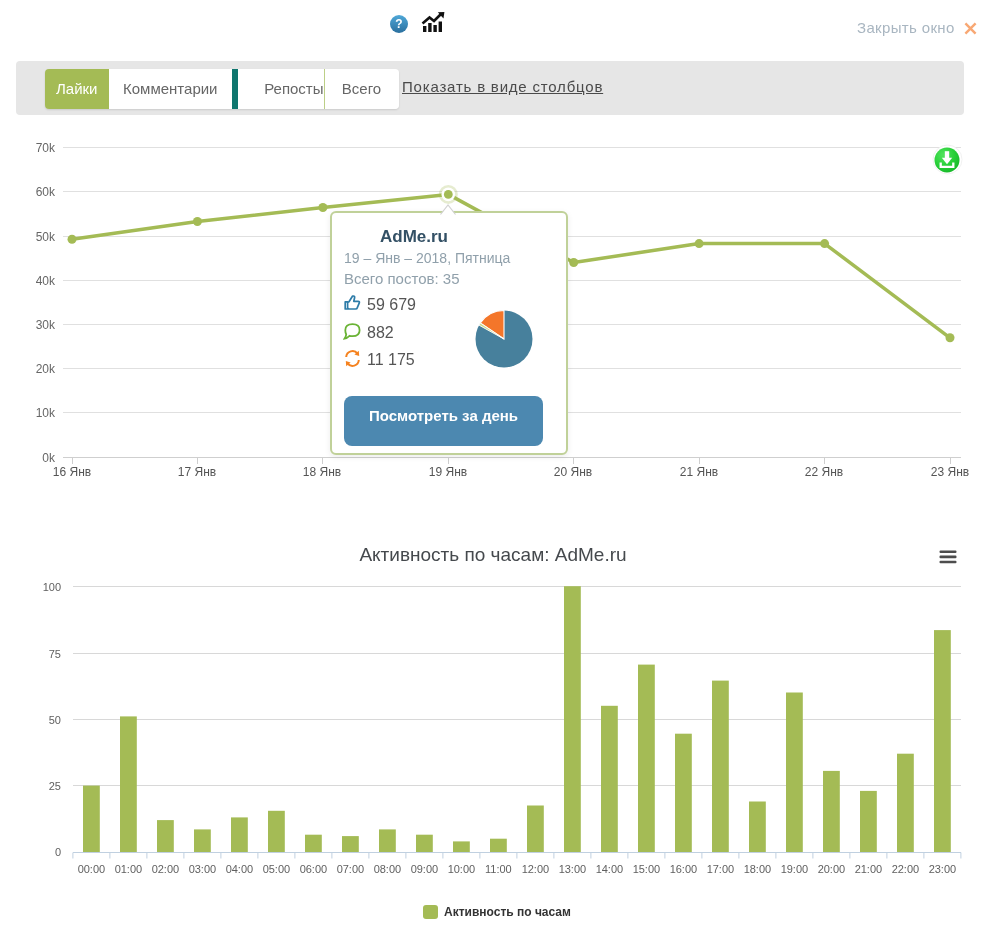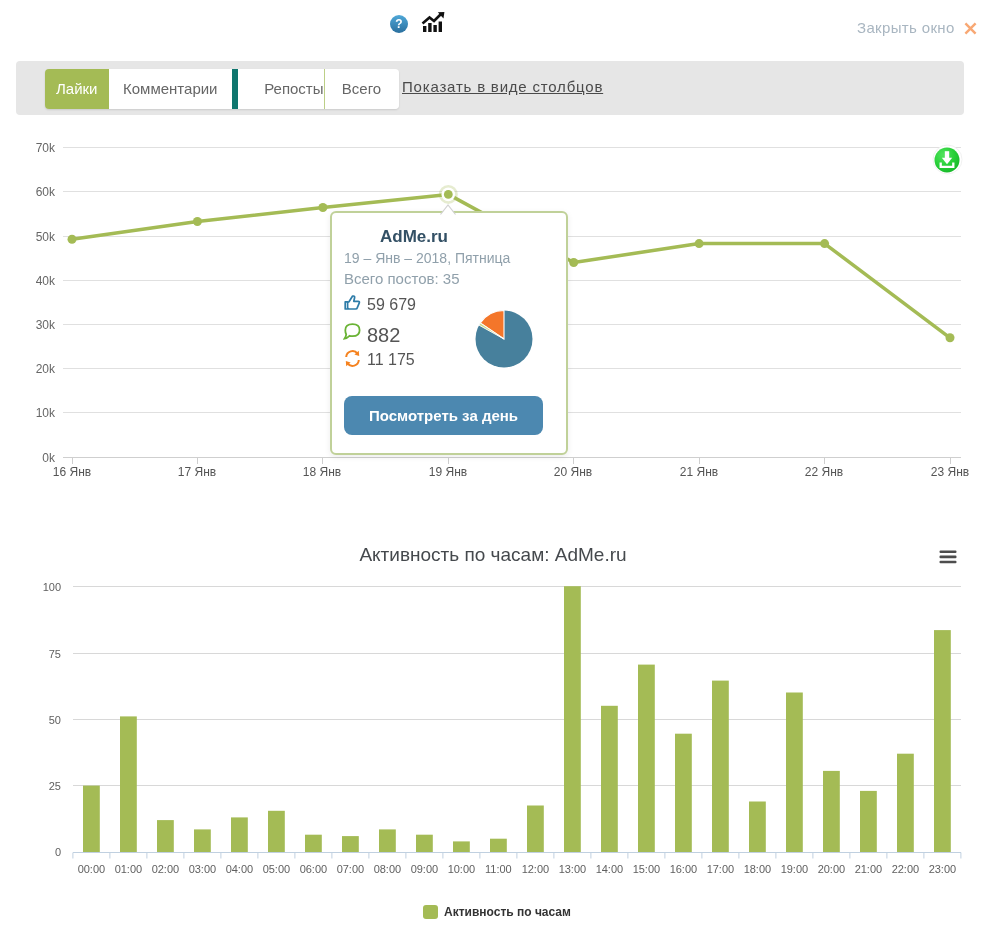--- a/index.html
+++ b/index.html
@@ -121,39 +121,39 @@
   <div class="abs" style="left:344px; top:270px; font-size:15px; color:#90a0ab;">Всего постов: 35</div>
 
   <svg class="abs" style="left:344px; top:295px;" width="17" height="16" viewBox="0 0 17 16">
     <path d="M1.2 6.8 H3.6 V14 H1.2 Z M3.6 13.2 L5 14 H11.5 Q13 14 13.3 12.7 L15.3 7.9 Q15.8 6.3 14.2 6.3 H9.8 L10.6 2.8 Q10.9 1.2 9.4 1 L8.6 1 L5 6.8 L3.6 7.4" fill="none" stroke="#2e7ca8" stroke-width="1.7" stroke-linejoin="round"></path>
   </svg>
   <div class="abs" style="left:367px; top:296px; font-size:16px; color:#555;">59 679</div>
 
   <svg class="abs" style="left:343px; top:323px;" width="18" height="18" viewBox="0 0 18 18">
     <path d="M9.5 1.2 Q16.6 1.2 16.6 7.2 Q16.6 13.2 9.5 13.2 Q8 13.2 6.5 12.8 Q4 15.2 1.6 15.6 Q3 13.6 3.2 11.4 Q2.3 9.6 2.3 7.2 Q2.4 1.2 9.5 1.2 Z" fill="none" stroke="#6ab335" stroke-width="1.8"></path>
   </svg>
-  <div class="abs" style="left:367px; top:324px; font-size:20px; color:#555;">882</div>
+  <div class="abs" style="left:367px; top:324px; font-size:16px; color:#555;">882</div>
 
   <svg class="abs" style="left:344px; top:350px;" width="17" height="17" viewBox="0 0 17 17">
     <path d="M2.2 7 A6.3 6.3 0 0 1 13.5 3.6" fill="none" stroke="#f5821f" stroke-width="2"></path>
     <polygon points="14.8,0.8 15.2,6 10.4,4.4" fill="#f5821f"></polygon>
     <path d="M14.8 10 A6.3 6.3 0 0 1 3.5 13.4" fill="none" stroke="#f5821f" stroke-width="2"></path>
     <polygon points="2.2,16.2 1.8,11 6.6,12.6" fill="#f5821f"></polygon>
   </svg>
   <div class="abs" style="left:367px; top:351px; font-size:16px; color:#555;">11 175</div>
 
   <svg class="abs" style="left:473.5px; top:308.5px;" width="60" height="60" viewBox="0 0 60 60">
     <g transform="translate(30,30)">
       <circle cx="0" cy="0" r="28.5" fill="#47809c"></circle>
       <path d="M0 0 L0 -28.5 A28.5 28.5 0 0 0 -23.63 -15.94 Z" fill="#f4762a" stroke="#fff" stroke-width="1.1"></path>
       <path d="M0 0 L-23.63 -15.94 A28.5 28.5 0 0 0 -24.93 -13.82 Z" fill="#cdd98a" stroke="#fff" stroke-width="0.9"></path>
     </g>
   </svg>
 
-  <div class="abs" style="left:344px; top:396px; width:199px; height:39px; background:#4c88b0; border-radius:8px; color:#fff; font-size:15px; font-weight:bold; text-align:center; line-height:39px;">Посмотреть за день</div>
+  <div class="abs" style="left:344px; top:396px; width:199px; height:50px; background:#4c88b0; border-radius:8px; color:#fff; font-size:15px; font-weight:bold; text-align:center; line-height:39px;">Посмотреть за день</div>
 
   <svg class="abs" style="left:0; top:500px;" width="982" height="434" viewBox="0 0 982 434">
     <text x="493" y="60.5" font-size="19" fill="#45494d" text-anchor="middle">Активность по часам: AdMe.ru</text>
 
     <g fill="#4d4d4d">
       <rect x="939.5" y="50.5" width="17" height="2.6" rx="1"></rect>
       <rect x="939.5" y="55.6" width="17" height="2.6" rx="1"></rect>
       <rect x="939.5" y="60.7" width="17" height="2.6" rx="1"></rect>
     </g>
 

